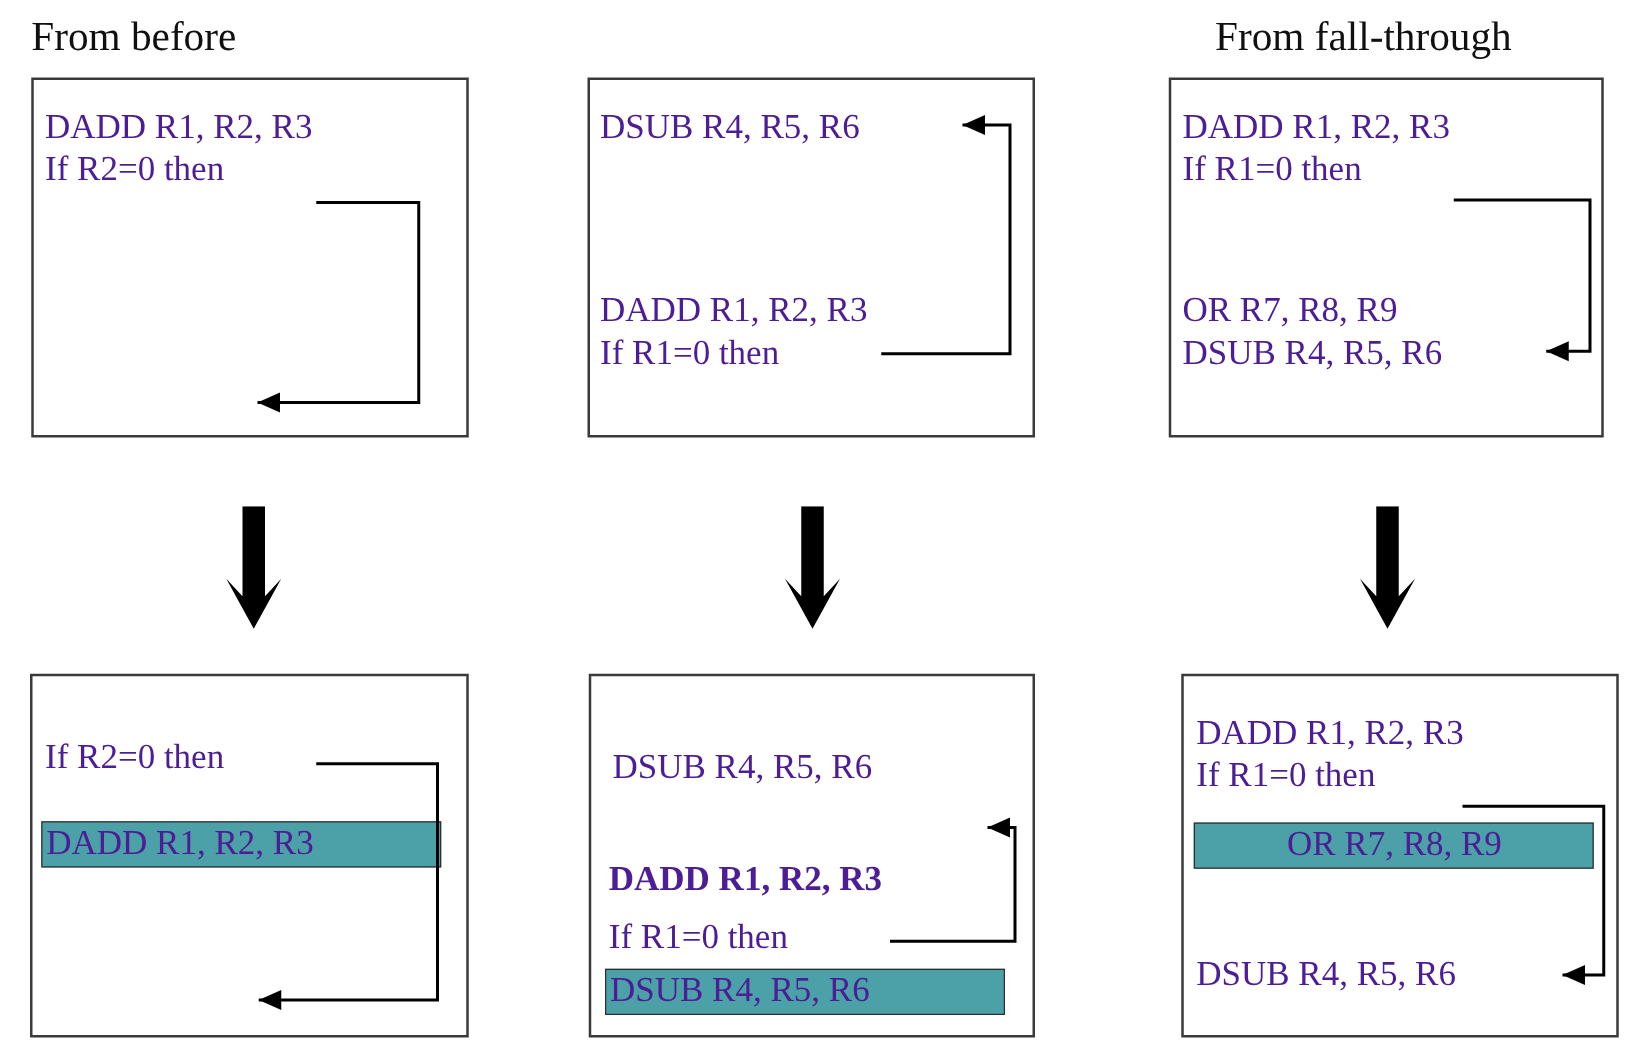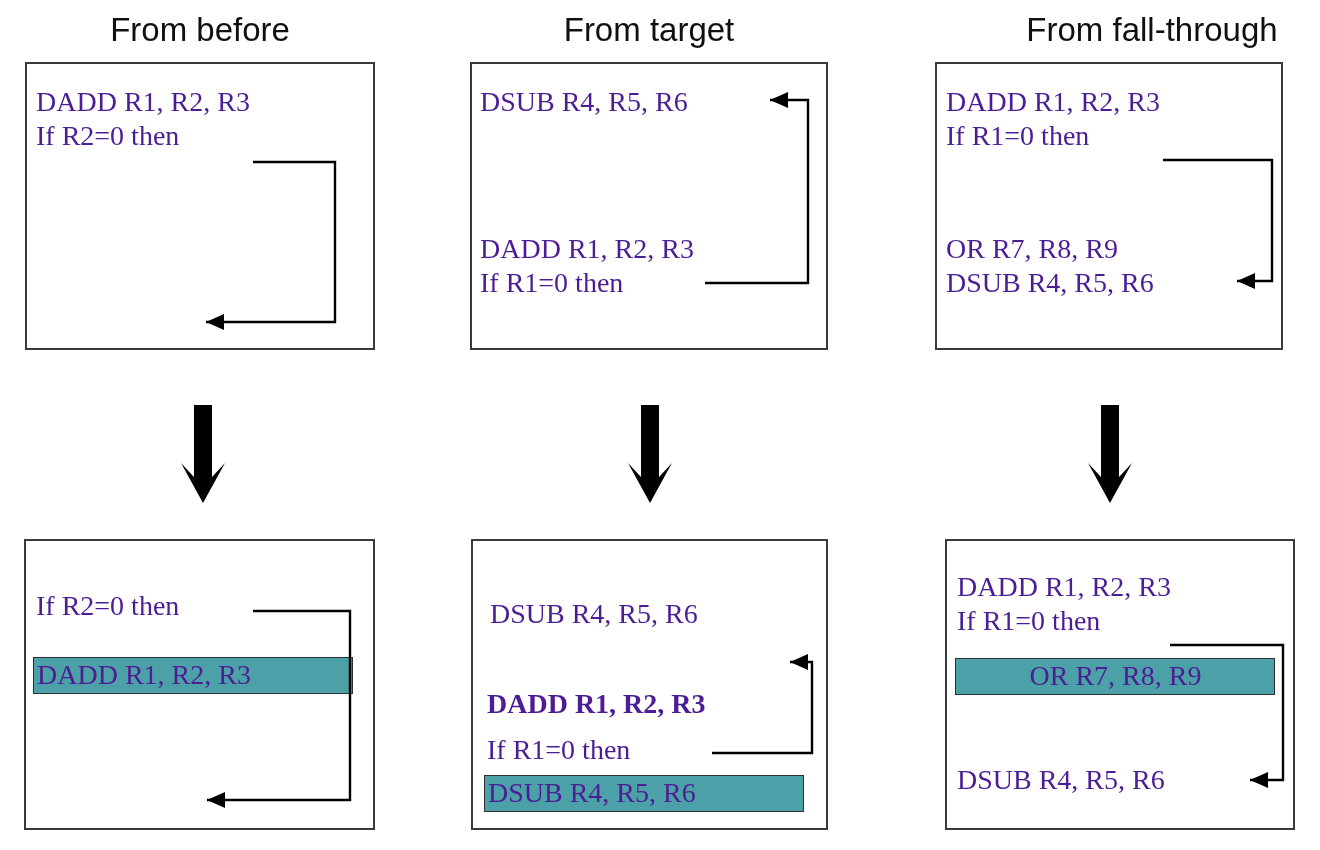--- a/index.html
+++ b/index.html
@@ -20,22 +20,22 @@
   .stage {
     position: absolute;
     left: 0; top: 0;
     width: 1320px;
     height: 850px;
   }
 
   
   .col-title {
     position: absolute;
-    text-align: center;
-    font-family: Liberation Sans, sans-serif;
+    text-align: left;
+    font-family: Liberation Serif, serif;
     font-size: 33px;
     line-height: 40px;
     color: #101010;
     white-space: nowrap;
     letter-spacing: 0px;
   }
 
   
   .panel {
     position: absolute;
@@ -79,21 +79,20 @@
     pointer-events: none;
   }
 </style>
 </head>
 <body>
 
 <div class="stage">
 
   <div class="col-title" style="left:25px; top:10px; width:350px;">From before</div>
 
-  <div class="col-title" style="left:470px; top:10px; width:358px;">From target</div>
 
   <div class="col-title" style="left:972px; top:10px; width:360px;">From fall-through</div>
 
   <div class="panel" style="left:25px; top:62px; width:350px; height:288px;"></div>
 
   <div class="panel" style="left:470px; top:62px; width:358px; height:288px;"></div>
 
   <div class="panel" style="left:935px; top:62px; width:348px; height:288px;"></div>
 
   <div class="code" style="left:36px; top:85px;">DADD R1, R2, R3</div>

